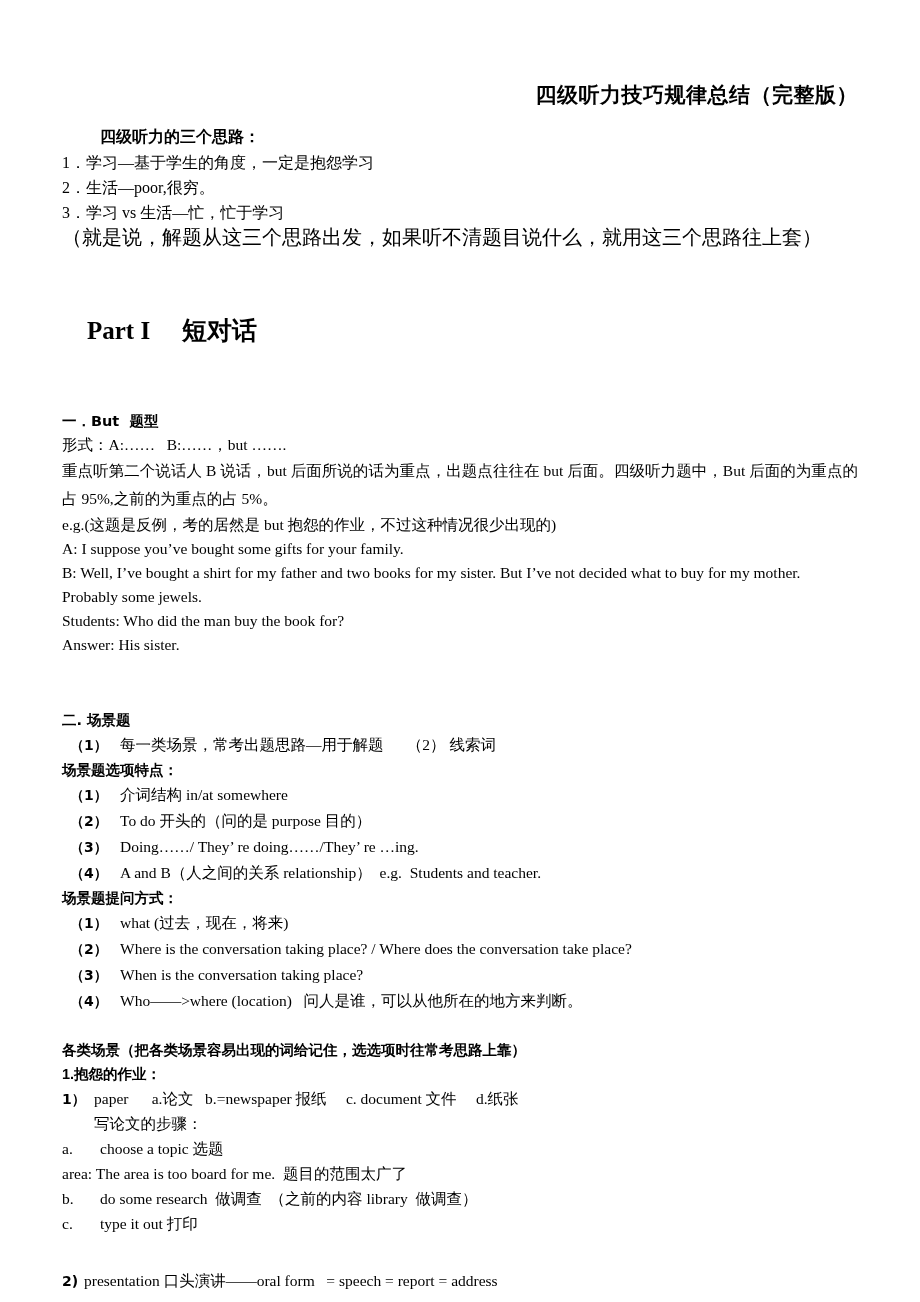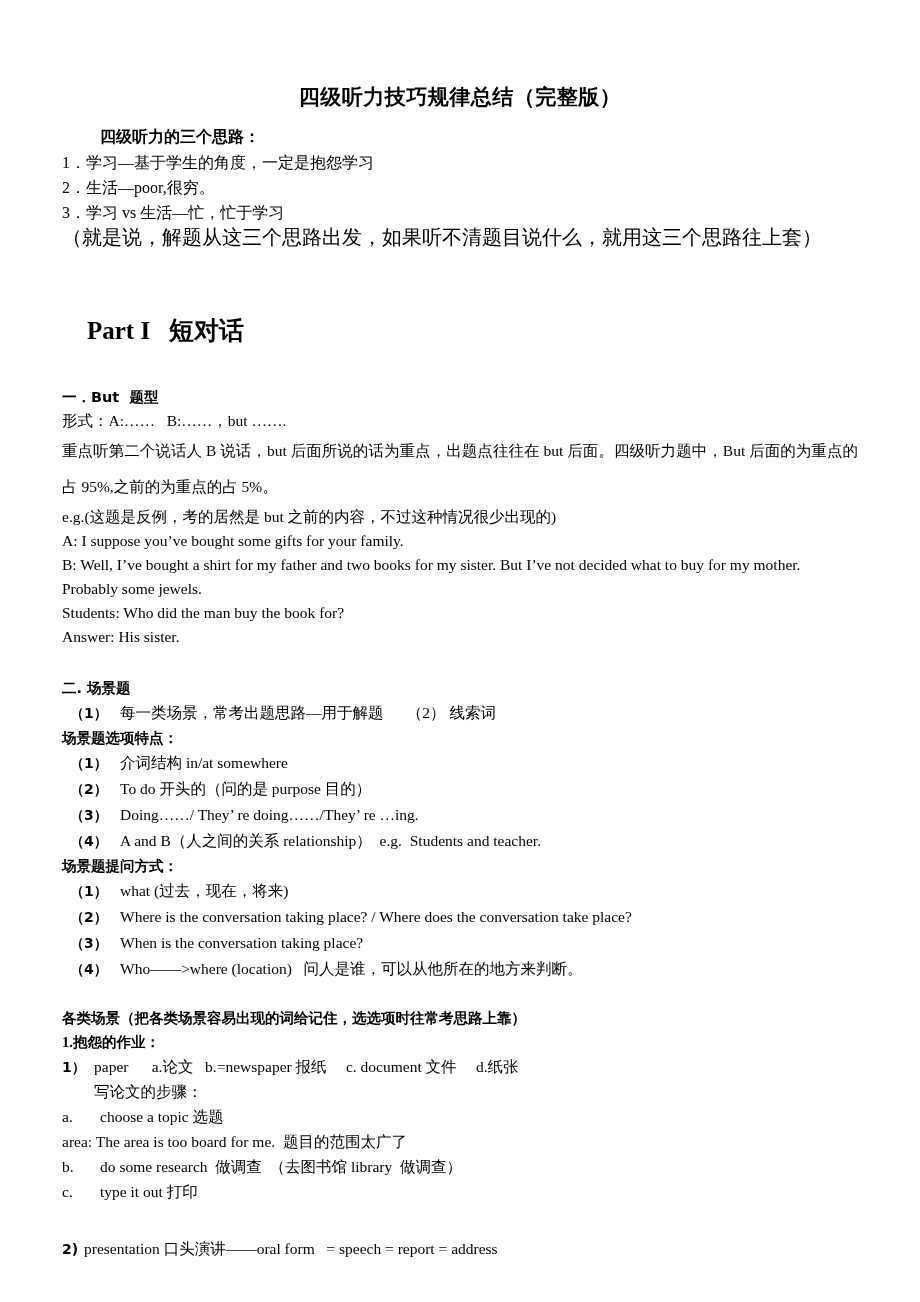--- a/index.html
+++ b/index.html
@@ -18,27 +18,27 @@
   .page {
     position: relative;
     width: 920px;
     height: 1302px;
     box-sizing: border-box;
     padding: 0 62px;
   }
 
   
   .doc-title {
-    text-align: center;
+    text-align: right;
     font-size: 21px;
     font-weight: bold;
     line-height: 30px;
     margin-top: 82px;
     letter-spacing: 0.5px;
-    font-family: Liberation Serif, serif;
+    font-family: Liberation Mono, monospace;
   }
 
   
   .intro-head {
     font-weight: bold;
     font-size: 16px;
     line-height: 26px;
     margin-top: 12px;
     padding-left: 38px;
     font-family: "DejaVu Sans", "Liberation Sans", sans-serif;
@@ -60,48 +60,49 @@
     font-size: 25px;
     font-weight: bold;
     line-height: 34px;
     white-space: pre;
   }
   .part-heading .pt-label {
     font-family: "Liberation Serif", "DejaVu Serif", serif;
   }
   .part-heading .pt-cn {
     font-family: "DejaVu Sans", "Liberation Sans", sans-serif;
+    margin-left: 13px;
   }
 
   
   .sec-heading {
-    margin-top: 4px;
+    margin-top: 28px;
     font-size: 14.5px;
     font-weight: bold;
     line-height: 23px;
     white-space: pre;
     font-family: "DejaVu Sans", "Liberation Sans", sans-serif;
   }
   .sub-heading {
     font-size: 14.5px;
     font-weight: bold;
     line-height: 24px;
     white-space: pre;
-    font-family: Liberation Serif, serif;
+    font-family: Liberation Sans, sans-serif;
   }
 
   
   .body-line {
     font-size: 15.5px;
     line-height: 24px;
     white-space: pre-wrap;
   }
   .wrap-para {
     font-size: 15.5px;
-    line-height: 36px;
+    line-height: 28px;
     text-align: justify;
     text-justify: inter-character;
   }
 
   
   .num-row {
     display: flex;
     font-size: 15.5px;
     line-height: 26px;
     white-space: pre;
@@ -144,21 +145,21 @@
   <div class="intro-item">3．学习 vs 生活—忙，忙于学习</div>
   <div class="intro-note">（就是说，解题从这三个思路出发，如果听不清题目说什么，就用这三个思路往上套）</div>
 
   <div class="part-heading">
     <span class="pt-label">Part I</span><span>&nbsp;&nbsp;&nbsp;</span><span class="pt-cn">短对话</span>
   </div>
 
   <div class="sec-heading">一．But  题型</div>
   <div class="body-line">形式：A:……   B:……，but …….</div>
   <div class="wrap-para">重点听第二个说话人 B 说话，but 后面所说的话为重点，出题点往往在 but 后面。四级听力题中，But 后面的为重点的占 95%,之前的为重点的占 5%。</div>
-  <div class="body-line">e.g.(这题是反例，考的居然是 but 之前的内容，不过这种情况很少出现的)</div>
+  <div class="body-line">e.g.(这题是反例，考的居然是 but 抱怨的作业，不过这种情况很少出现的)</div>
   <div class="body-line">A: I suppose you’ve bought some gifts for your family.</div>
   <div class="body-line">B: Well, I’ve bought a shirt for my father and two books for my sister. But I’ve not decided what to buy for my mother.</div>
   <div class="body-line">Probably some jewels.</div>
   <div class="body-line">Students: Who did the man buy the book for?</div>
   <div class="body-line">Answer: His sister.</div>
 
   <div class="gap-md"></div>
 
   <div class="sec-heading">二. 场景题</div>
 
@@ -220,21 +221,21 @@
   <div class="ab-row">
     <span class="mk">a.</span>
     <span class="txt">choose a topic 选题</span>
   </div>
   <div class="ab-row">
     <span class="mk" style="width:0;flex:0 0 0;"></span>
     <span class="txt">area: The area is too board for me.  题目的范围太广了</span>
   </div>
   <div class="ab-row">
     <span class="mk">b.</span>
-    <span class="txt">do some research  做调查  （去图书馆 library  做调查）</span>
+    <span class="txt">do some research  做调查  （之前的内容 library  做调查）</span>
   </div>
   <div class="ab-row">
     <span class="mk">c.</span>
     <span class="txt">type it out 打印</span>
   </div>
 
   <div class="gap-lg"></div>
 
   <div class="num-row">
     <span class="num" style="width:22px;flex:0 0 22px;padding-left:0;">2)</span>

